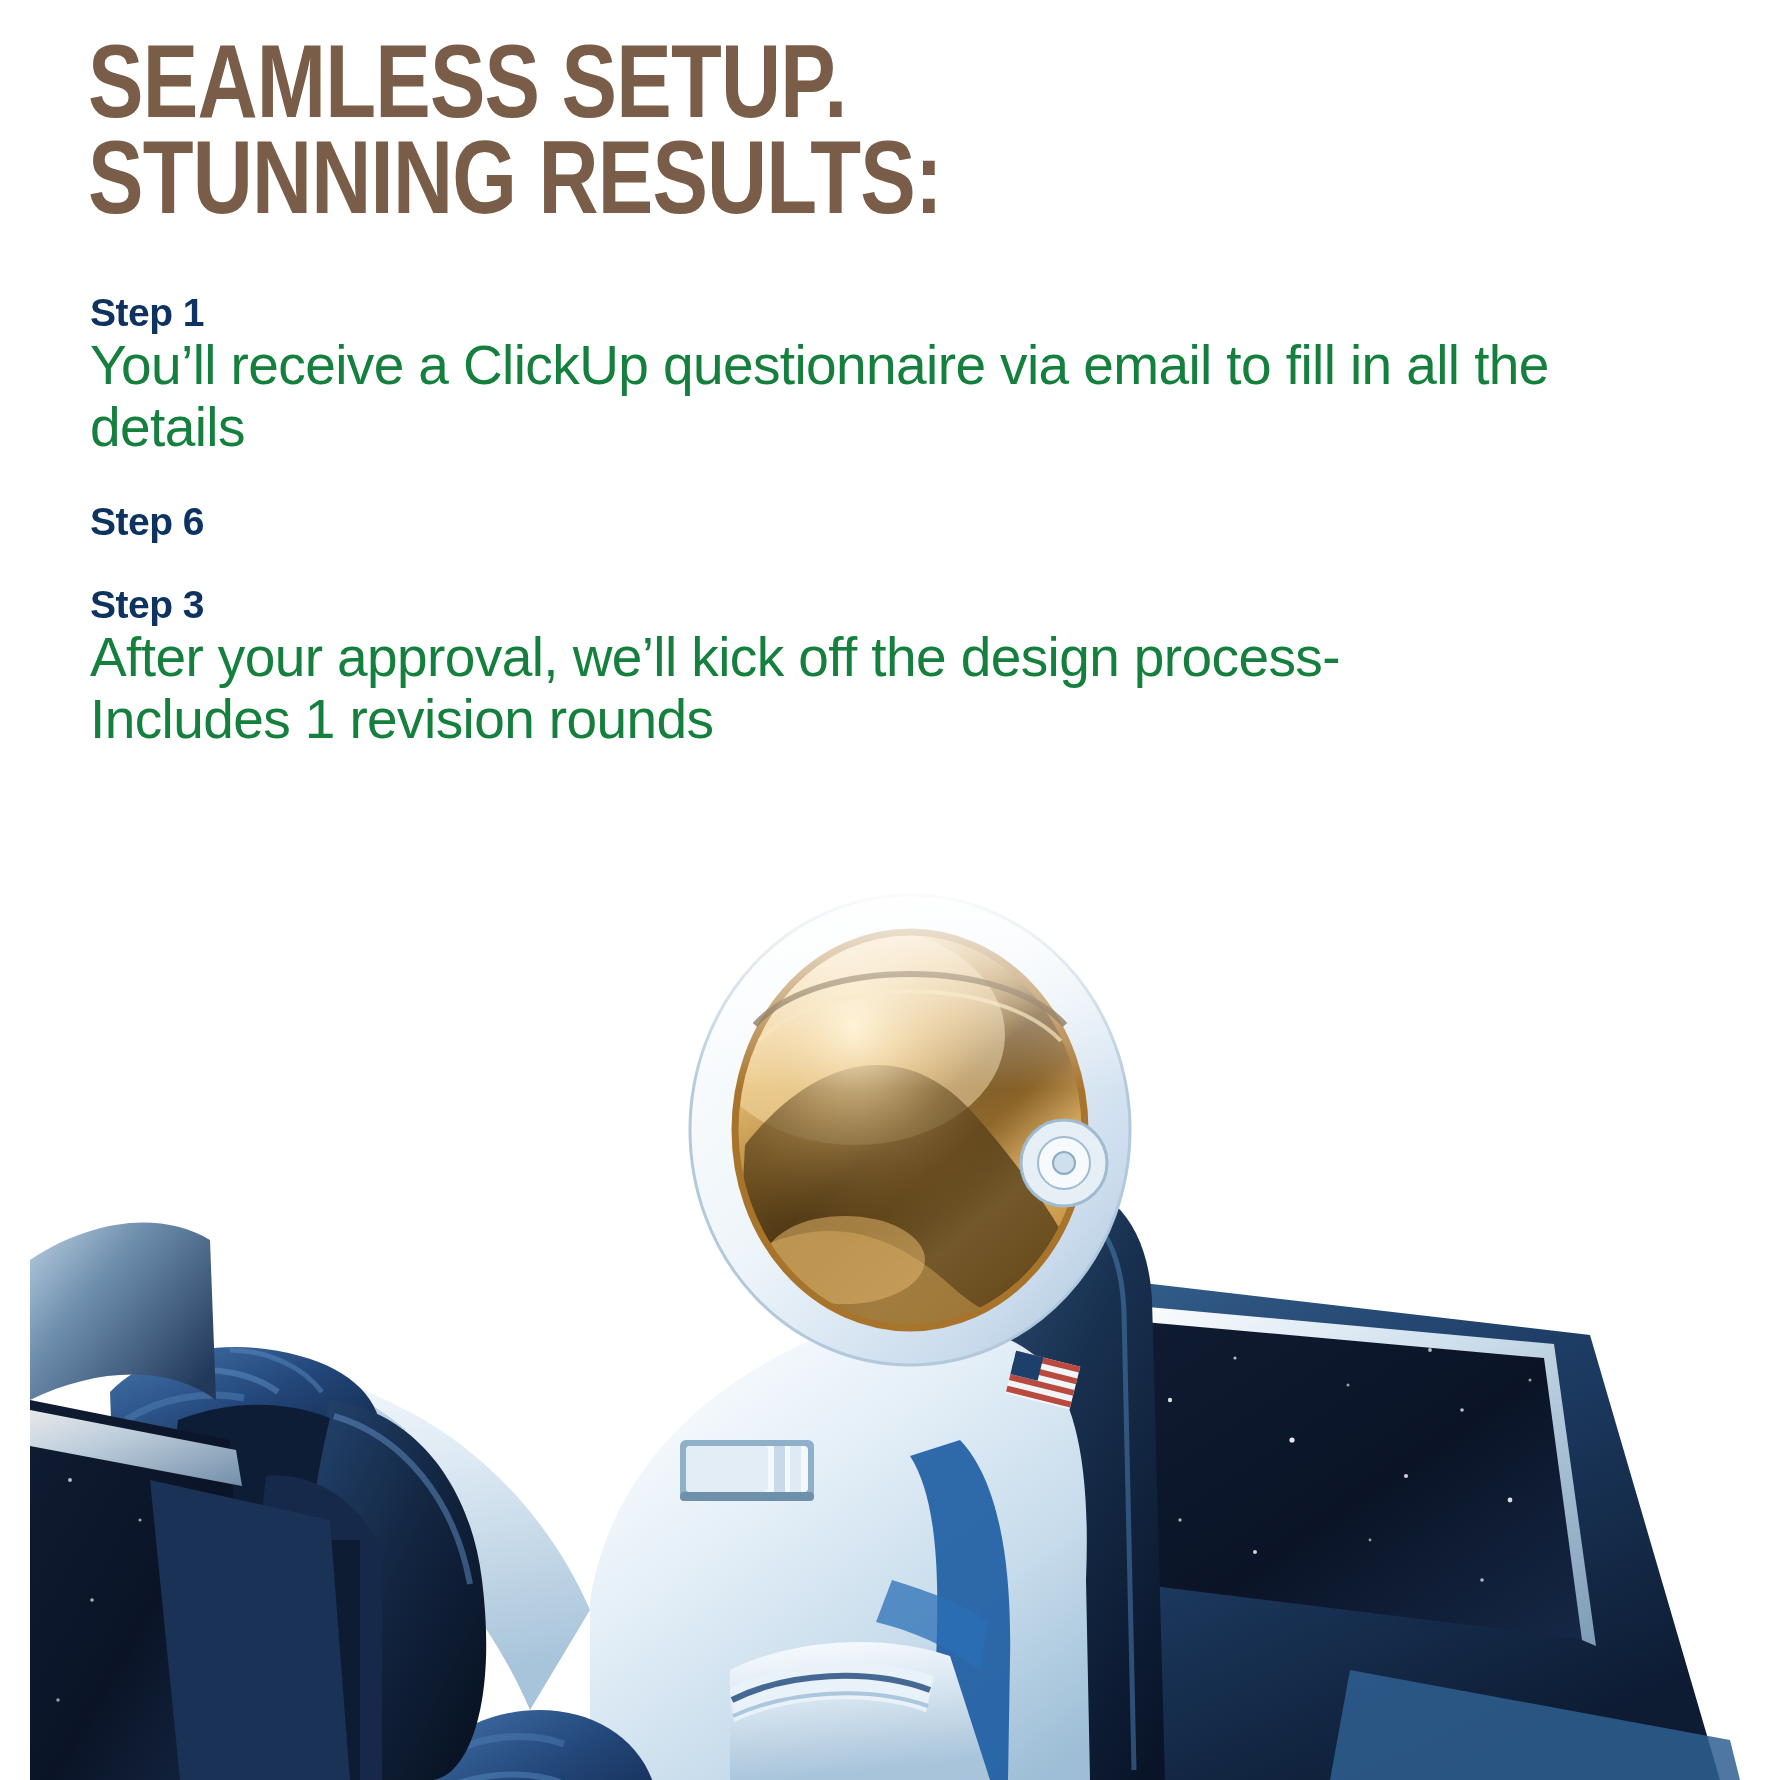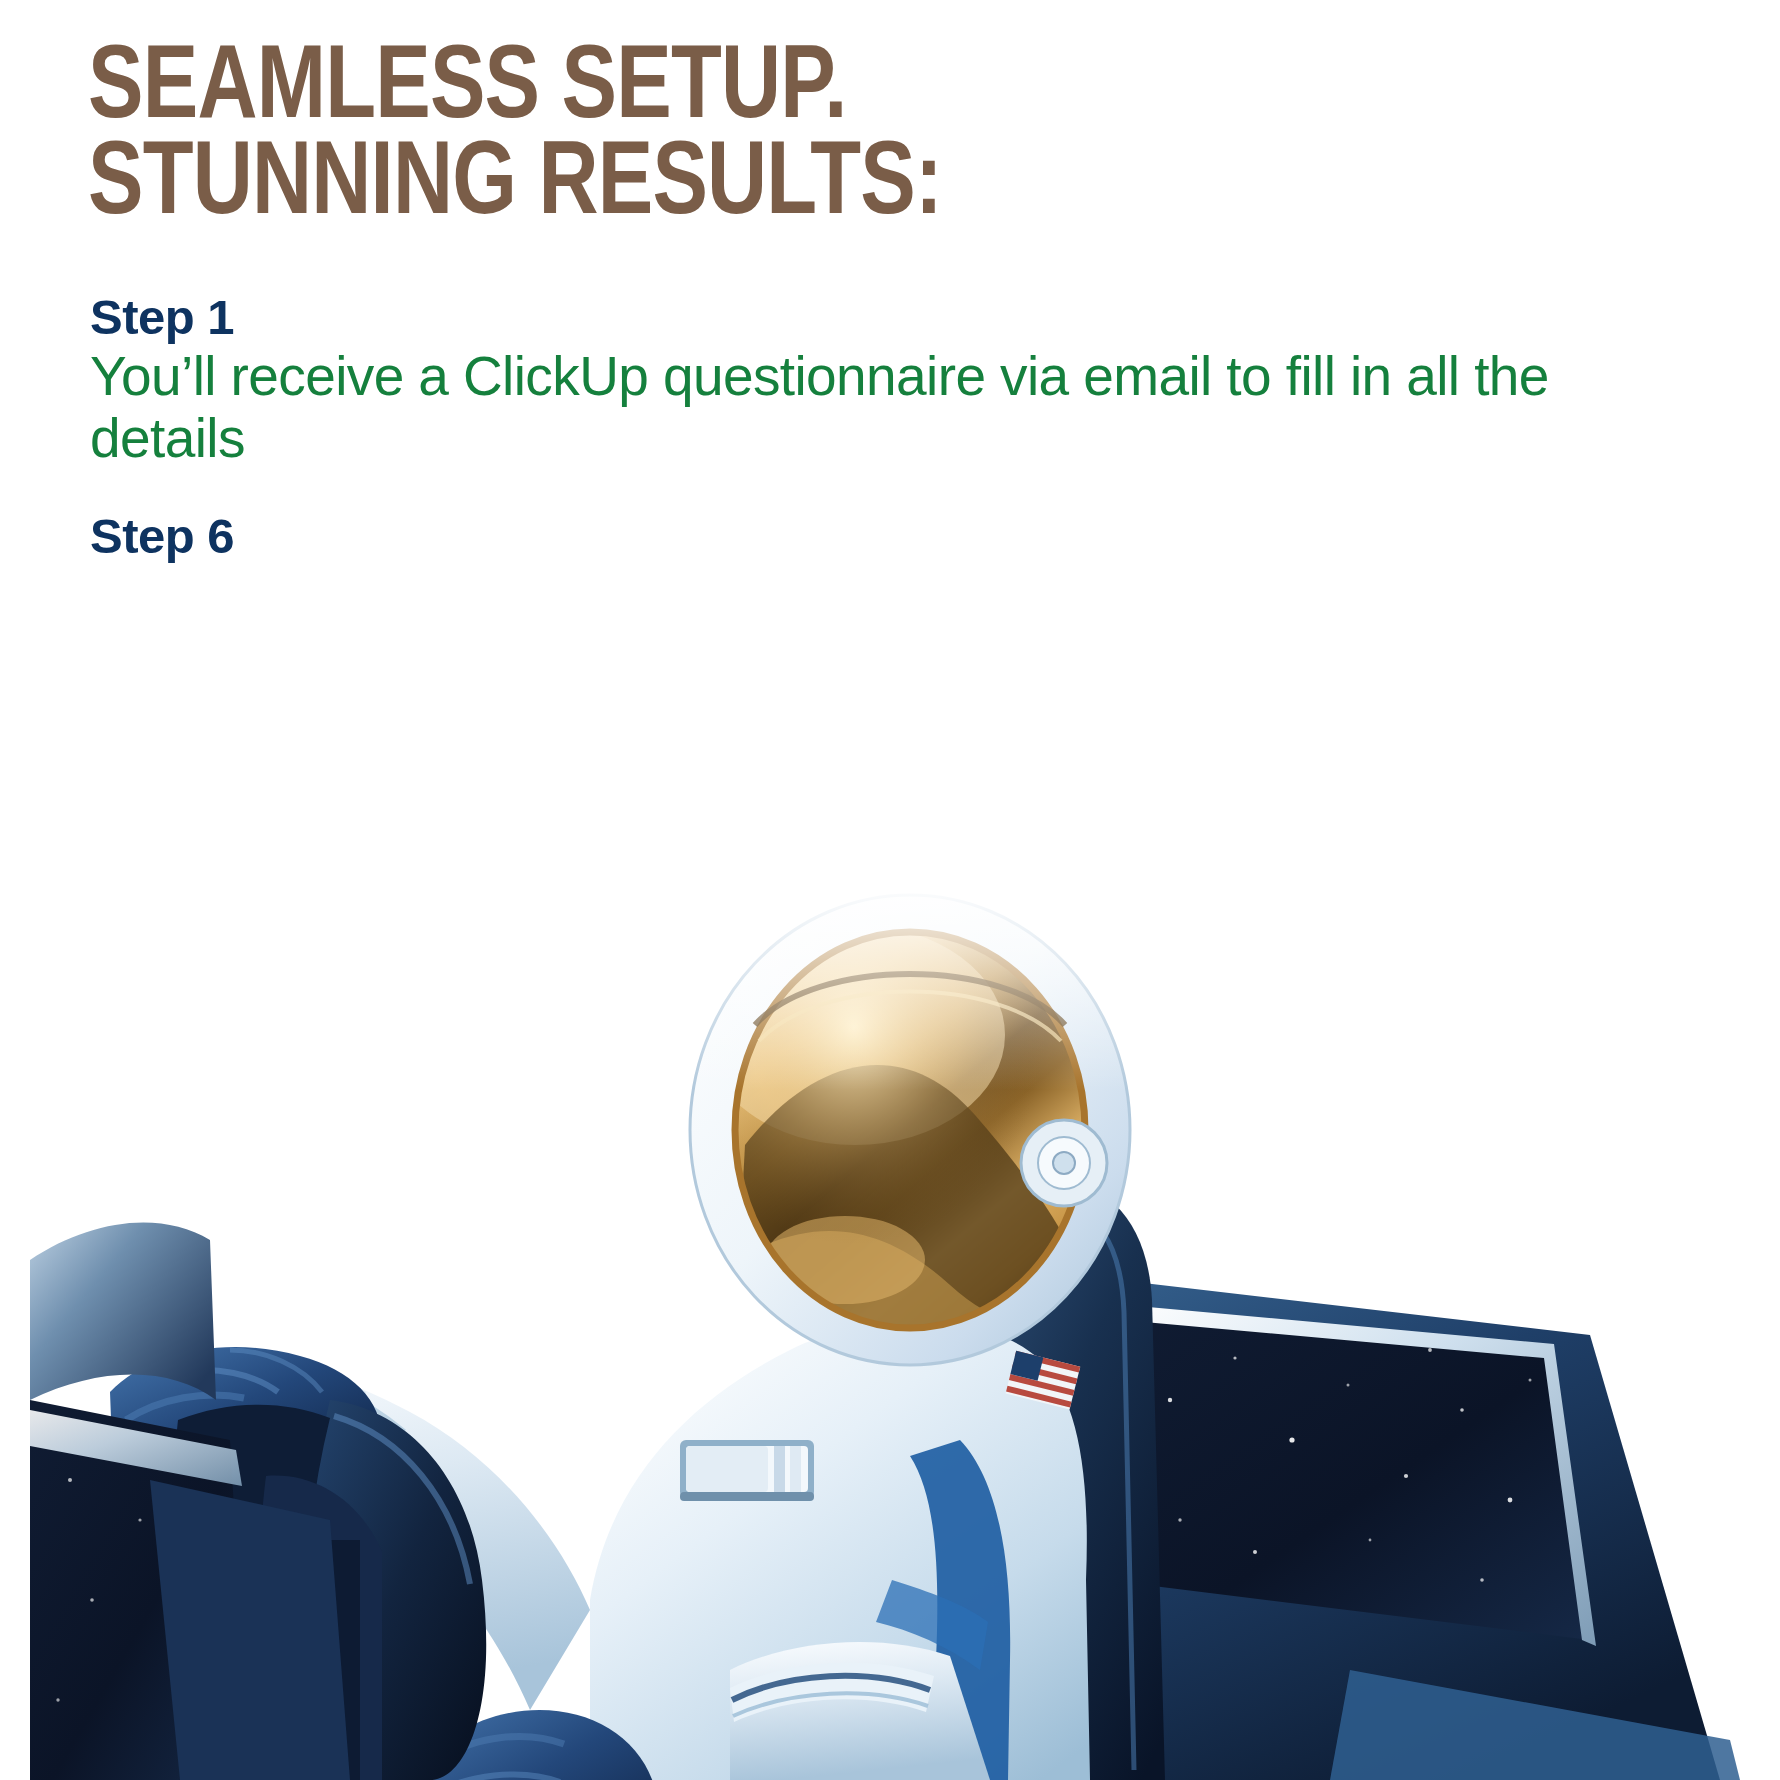--- a/index.html
+++ b/index.html
@@ -47,21 +47,21 @@
     width: 1480px;
     z-index: 40;
   }
   .step { margin-bottom: 42px; }
   .step:last-child { margin-bottom: 0; }
 
   .step-label {
     color: #0e3360;
     font-family: "Liberation Sans", sans-serif;
     font-weight: bold;
-    font-size: 49px;
+    font-size: 39px;
     line-height: 1.06;
     letter-spacing: -0.5px;
     margin: 0 0 2px 0;
   }
   .step-body {
     color: #15803d;
     font-family: "Liberation Sans", sans-serif;
     font-weight: 400;
     font-size: 55px;
     line-height: 1.12;
@@ -96,20 +96,24 @@
 
     <div class="step">
       <div class="step-label">Step 1</div>
       <div class="step-body">You’ll receive a ClickUp questionnaire via email to fill in all the details</div>
     </div>
 
     <div class="step">
       <div class="step-label">Step 6</div>
     </div>
 
+    <div class="step">
+      <div class="step-label">Step 3</div>
+      <div class="step-body">After your approval, we’ll kick off the design process- Includes 1 revision rounds</div>
+    </div>
 
   </div>
 
   <div class="illustration">
     <svg viewBox="0 0 1780 900" preserveAspectRatio="xMidYMid slice" xmlns="http://www.w3.org/2000/svg">
       <defs>
         <linearGradient id="gVisor" x1="0.18" y1="0.05" x2="0.85" y2="0.95">
           <stop offset="0%" stop-color="#f6dca8"></stop>
           <stop offset="16%" stop-color="#e8bf77"></stop>
           <stop offset="34%" stop-color="#b98a3e"></stop>

